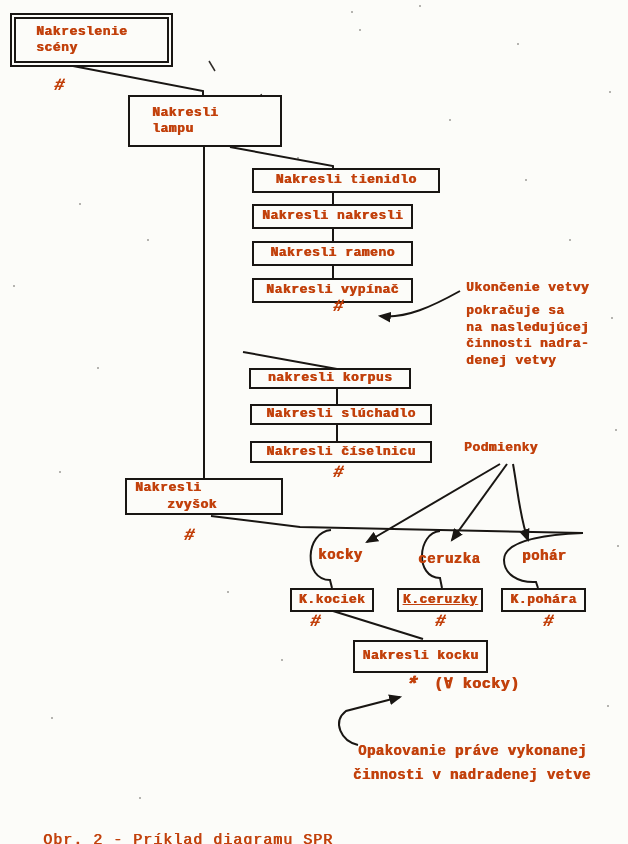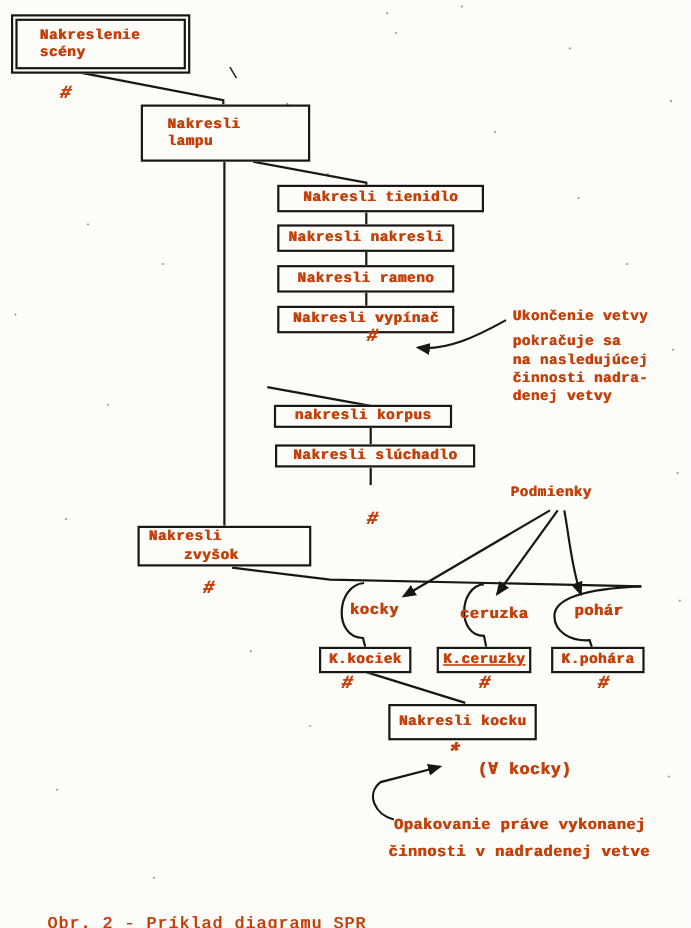--- a/index.html
+++ b/index.html
@@ -145,20 +145,23 @@
     <span>Nakresli vypínač</span>
   </div>
   <span class="mark" style="left:333px;top:297px;">#</span>
 
   <div class="box center" style="left:249px;top:368px;width:162px;height:21px;">
     <span>nakresli korpus</span>
   </div>
   <div class="box center" style="left:250px;top:404px;width:182px;height:21px;">
     <span>Nakresli slúchadlo</span>
   </div>
+  <div class="box center" style="left:250px;top:441px;width:182px;height:22px;">
+    <span>Nakresli číselnicu</span>
+  </div>
   <span class="mark" style="left:333px;top:463px;">#</span>
 
   <div class="box" style="left:125px;top:478px;width:158px;height:37px;padding-left:8px;">
     <span class="lines">
       <span>Nakresli</span>
       <span style="margin-left:32px;">zvyšok</span>
     </span>
   </div>
   <span class="mark" style="left:184px;top:526px;">#</span>
 
@@ -176,21 +179,21 @@
     <span>K.pohára</span>
   </div>
   <span class="mark" style="left:310px;top:612px;">#</span>
   <span class="mark" style="left:435px;top:612px;">#</span>
   <span class="mark" style="left:543px;top:612px;">#</span>
 
   <div class="box center" style="left:353px;top:640px;width:135px;height:33px;text-align:right;">
     <span>Nakresli kocku</span>
   </div>
   <span class="mark star" style="left:405px;top:674px;">*</span>
-  <span class="lbl" style="left:434px;top:676px;font-size:15px;margin-top:16px;">(∀ kocky)</span>
+  <span class="lbl" style="left:434px;top:676px;font-size:15px;">(∀ kocky)</span>
 
   <span class="note" style="left:466px;top:280px;">Ukončenie vetvy</span>
   <div class="note" style="left:466px;top:303px;">
     <span class="ln">pokračuje sa</span>
     <span class="ln">na nasledujúcej</span>
     <span class="ln">činnosti nadra-</span>
     <span class="ln">denej vetvy</span>
   </div>
   <span class="note" style="left:464px;top:440px;">Podmienky</span>
   <div class="note" style="left:358px;top:739px;font-size:14px;">

